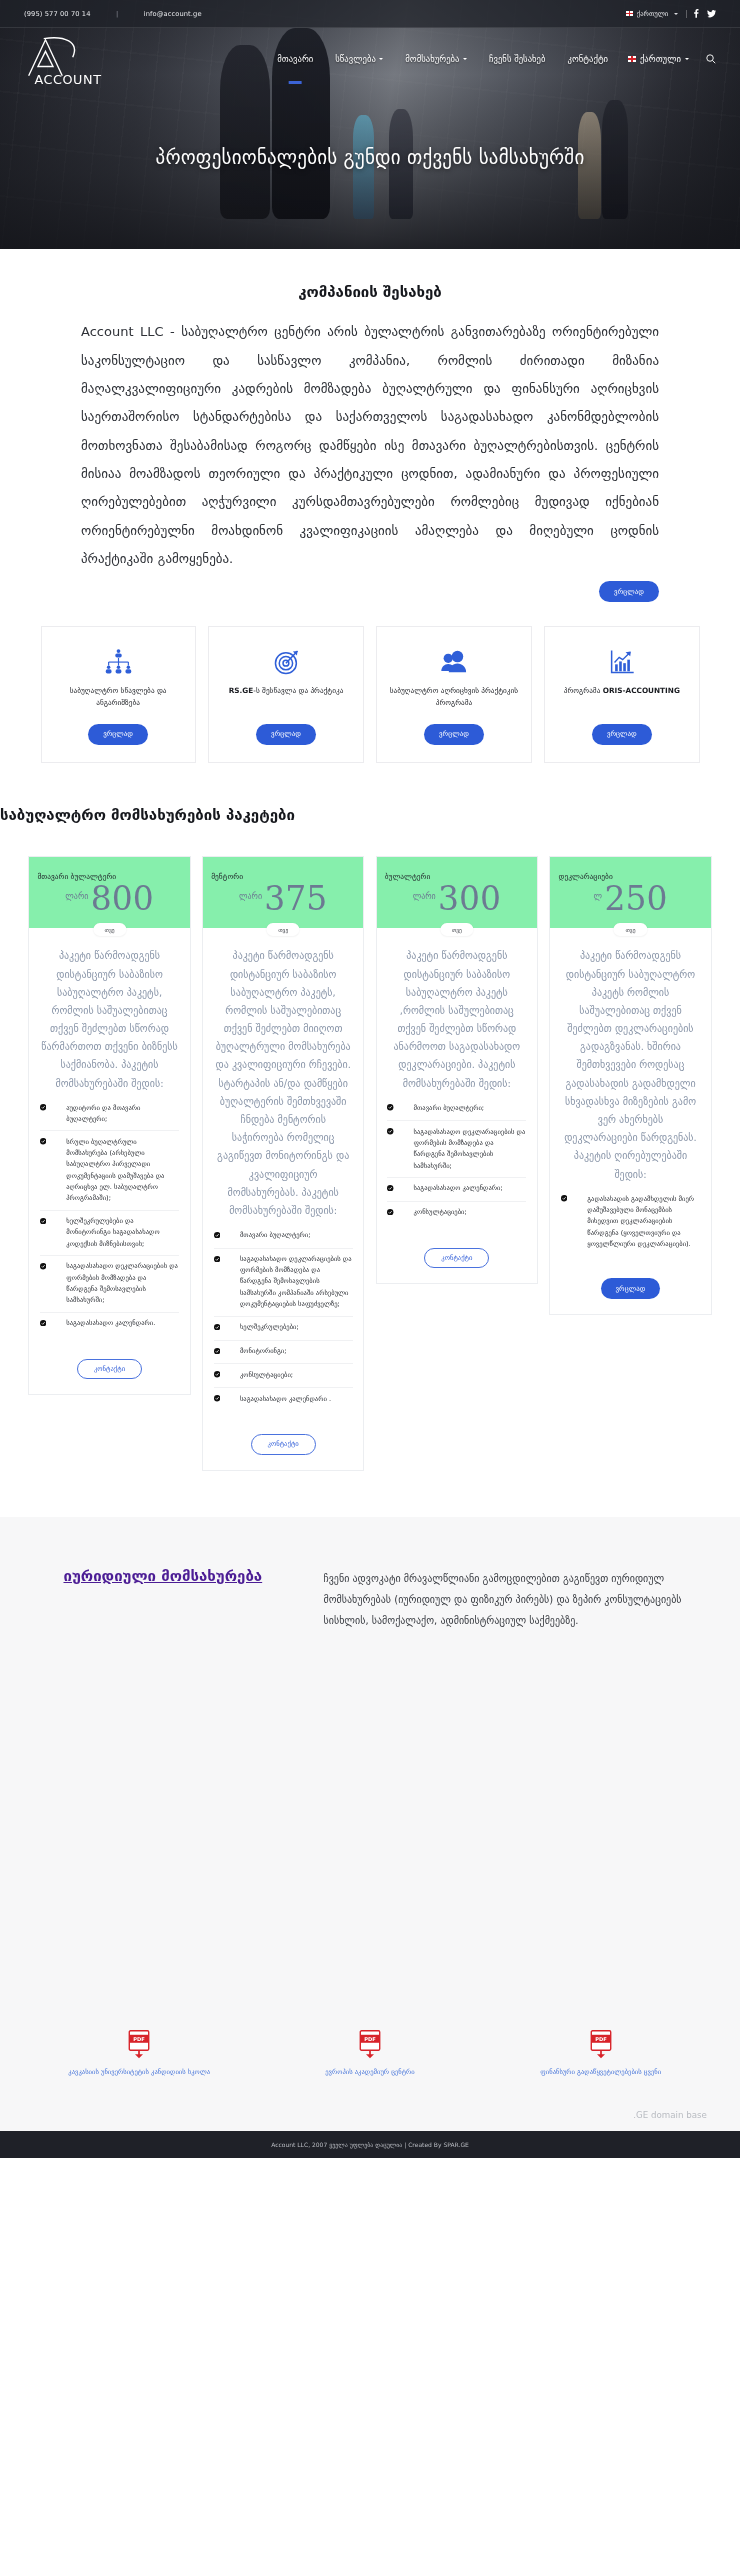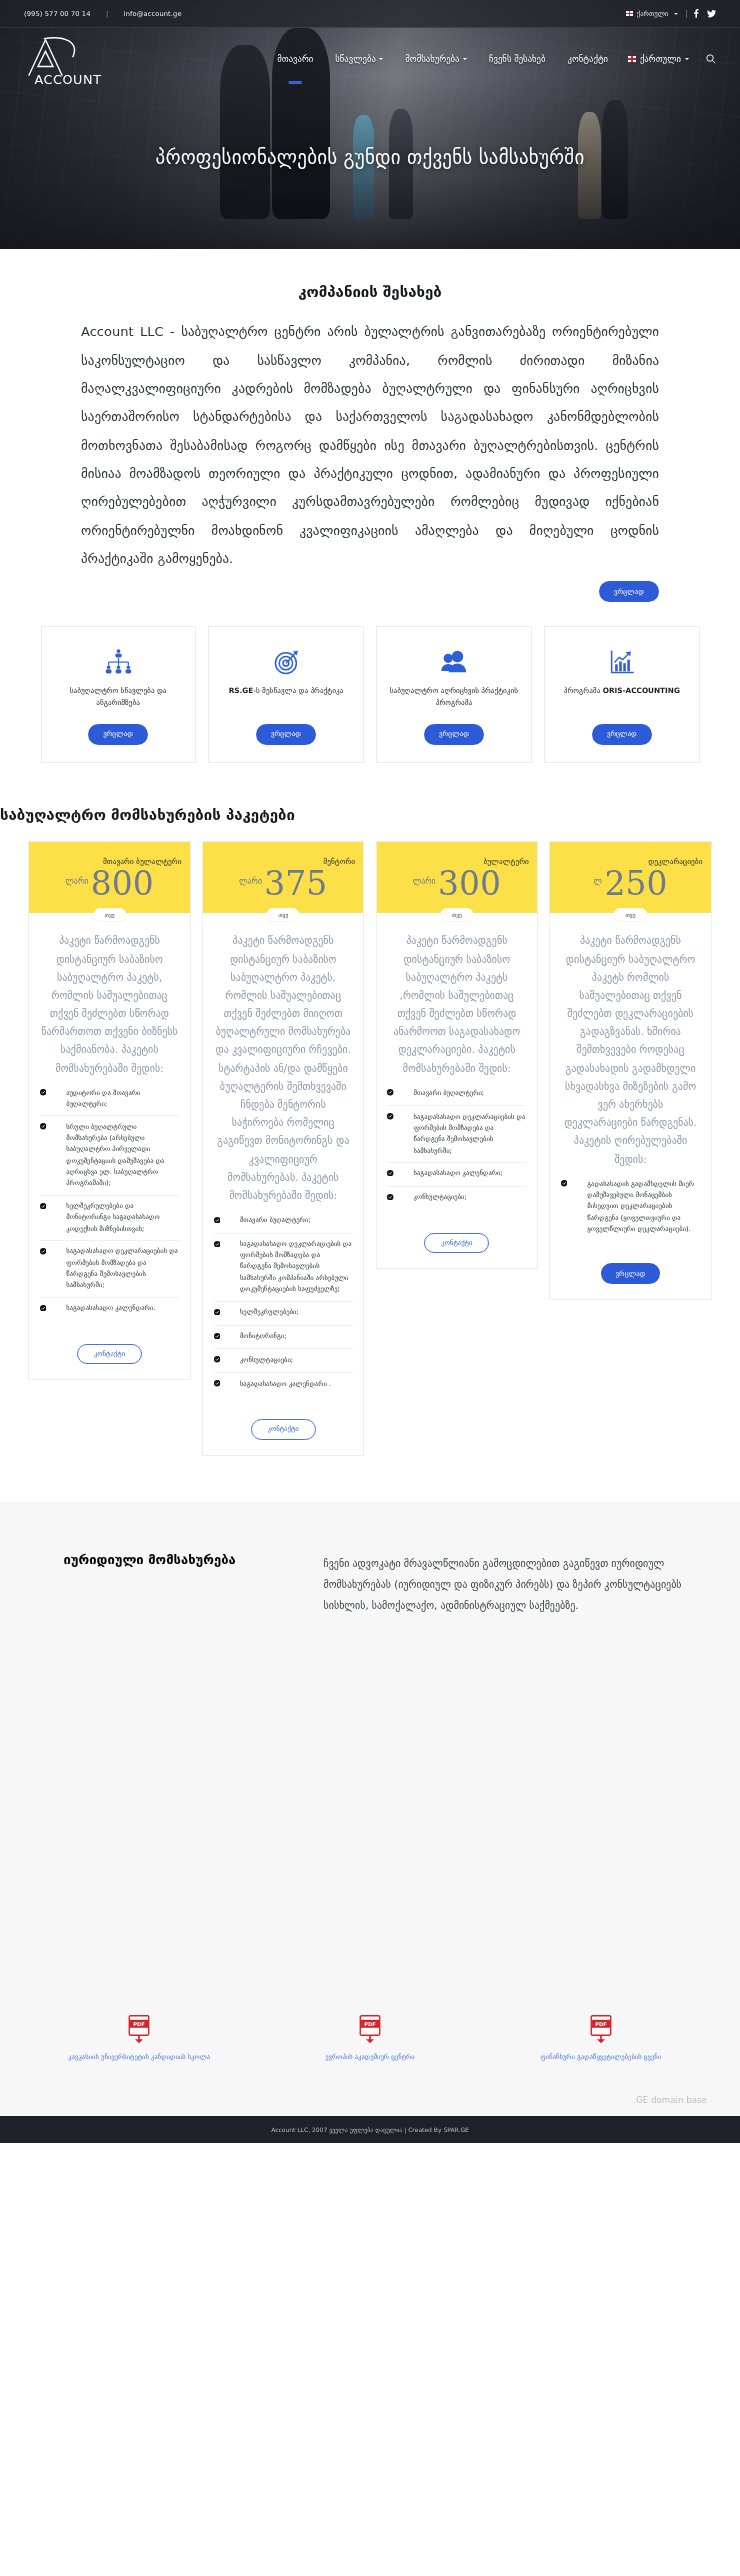--- a/index.html
+++ b/index.html
@@ -43,21 +43,21 @@
   .fig.f { left:602px; width:25.5px; height:119px; background:linear-gradient(180deg,rgba(36,38,46,.9),rgba(18,19,25,.95)); }
 
   .topbar {
     position: relative; z-index: 5;
     height: 28px;
     background: rgba(31,33,40,.72);
     border-bottom: 0.6px solid rgba(255,255,255,.10);
     display: flex; align-items: center;
     padding: 0 24px;
   }
-  .topbar-left { display:flex; align-items:flex-start; gap:5px; font-size:6.7px; color:#e8e9ec; letter-spacing:0.1px; }
+  .topbar-left { display:flex; align-items:flex-start; gap:15px; font-size:6.7px; color:#e8e9ec; letter-spacing:0.1px; }
   .topbar-left .phone { padding-right:10.4px; }
   .topbar-left .sep { color:#8e9199; padding-right:10.4px; }
   .topbar-left .mail { }
   .topbar-right { margin-left:auto; display:flex; align-items:center; gap:0; color:#e8e9ec; font-size:6.7px; }
   .lang-pick { display:flex; align-items:center; gap:3.5px; cursor:pointer; }
   .flag {
     display:inline-block; width:7.5px; height:5.8px; position:relative;
     background:#fff; border:0; vertical-align:middle; overflow:hidden;
   }
   .flag::before, .flag::after {
@@ -127,28 +127,28 @@
     padding: 19.7px 9.3px 17.4px; text-align:center;
     display:flex; flex-direction:column; align-items:center;
     min-height: 115px;
   }
   .svc-icon { height:30px; display:flex; align-items:center; justify-content:center; margin-bottom:8px; }
   .svc-title { font-size:7.3px; line-height:1.62; color:#1b1d22; min-height:24px; margin-bottom:15px; }
   .svc-title b { font-weight:700; }
 
   
   .pricing { padding: 37px 0 35px; background:#fff; }
-  .pricing .sec-title { margin-bottom: 17px; }
+  .pricing .sec-title { margin-bottom: 32px; }
   .price-wrap { width:683px; margin:0 auto; display:flex; gap:11.6px; align-items:flex-start; justify-content:center; }
   .price-card {
     flex:1; background:#fff; border:0.6px solid #eceef1;
     display:flex; flex-direction:column; align-items:stretch;
   }
   .price-head {
-    background:#fde047; padding: 15px 8px 0; text-align:right; position:relative;
+    background:#86efac; padding: 15px 8px 0; text-align:left; position:relative;
     padding-bottom: 12.7px;
   }
   .price-name { font-size:7.4px; color:#1d2026; margin-bottom: 1.2px; }
   .price-row { display:flex; align-items:center; justify-content:center; gap:2.3px; color:#6c7a92; }
   .price-cur { font-size:8px; color:#6c7a92; align-self:flex-start; margin-top:10.4px; }
   .price-val { font-size:33px; line-height:1; font-weight:300; color:#6c7a92; font-family:"DejaVu Serif","Liberation Serif",serif; }
   .price-period {
     position:absolute; left:50%; transform:translateX(-50%); bottom:-8.7px;
     background:#fff; border-radius:9.3px; padding:3.5px 11.6px;
     font-size:5.5px; color:#3a3d44; box-shadow:0 0.6px 1.7px rgba(0,0,0,.07);
@@ -168,21 +168,21 @@
   .btn-outline {
     display:inline-block; background:#fff; color:#2d5bd7; border:0.6px solid #4a72de;
     border-radius:11.6px; padding:5.2px 16px; font-size:6.7px; cursor:pointer; font-family:inherit;
   }
 
   
   .legal {
     background:#f7f7f8; padding: 35px 0 0; margin-top: 11.6px;
   }
   .legal-top { width:683px; margin:0 auto; display:flex; align-items:flex-start; gap:23px; }
-  .legal-title { font-size:13px; font-weight:700; color:#000000; width:272px; padding-left:35px; padding-top:15px; }
+  .legal-title { font-size:15px; font-weight:700; color:#4c1d95; width:272px; padding-left:35px; padding-top:15px;text-decoration:underline; }
   .legal-text { flex:1; font-size:10px; line-height:2.1; color:#3a3d43; padding-top:16px; padding-right:17.4px; }
   .legal-gap { height: 399px; }
 
   .pdf-wrap { width:683px; margin:0 auto; display:flex; gap:9.3px; padding-bottom:32px; }
   .pdf-card { flex:1; text-align:center; }
   .pdf-icon { margin-bottom:8px; display:flex; justify-content:center; }
   .pdf-label { font-size:6.6px; line-height:1.7; color:#3f6fd8; cursor:pointer; }
 
   .ge-domain {
     position:relative; width:683px; margin:0 auto; text-align:right;

